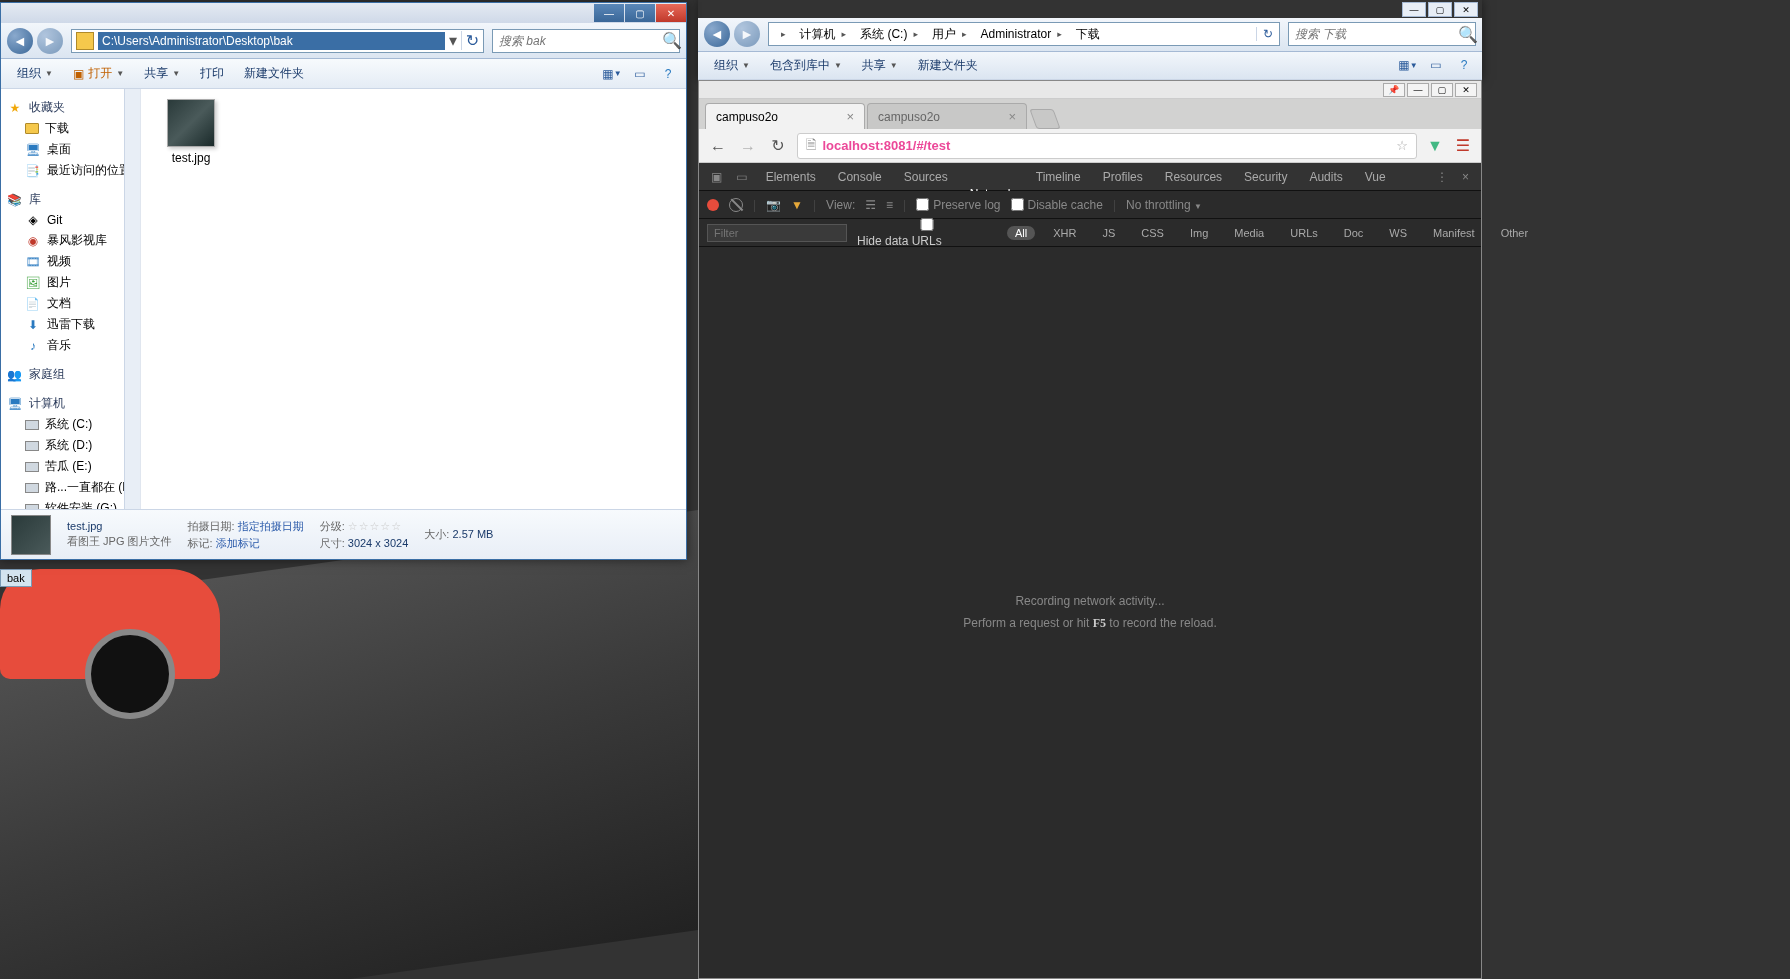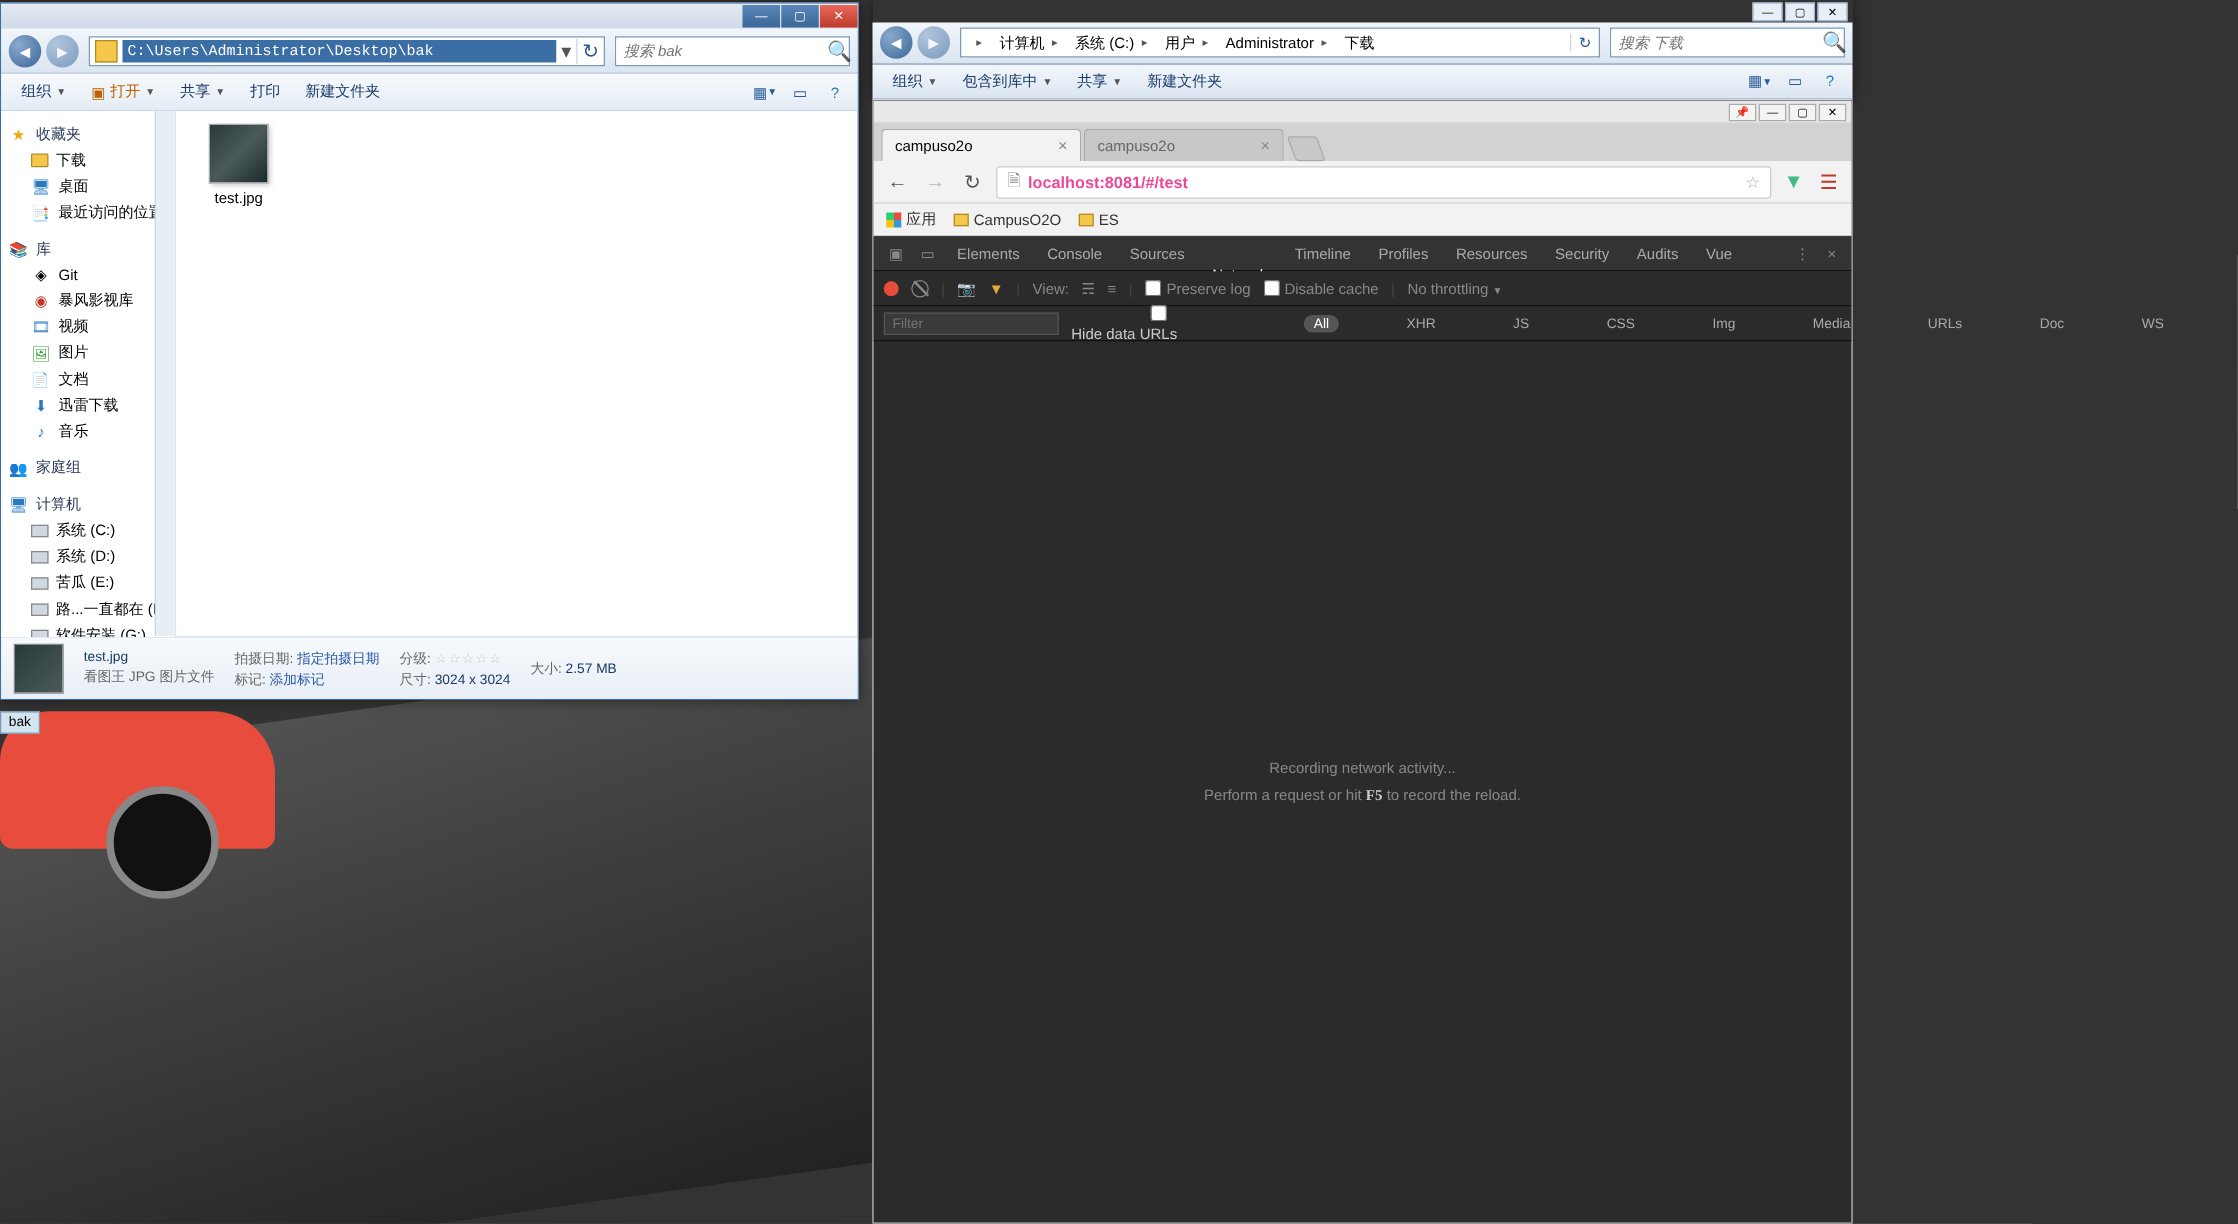--- a/index.html
+++ b/index.html
@@ -23,21 +23,21 @@
 .winbtn { width:30px; height:18px; margin-left:1px; display:flex; align-items:center; justify-content:center; font-size:10px; color:#fff; cursor:pointer; }
 .winbtn.min { background:linear-gradient(#5a87b8,#3a6798); }
 .winbtn.max { background:linear-gradient(#5a87b8,#3a6798); }
 .winbtn.close { background:linear-gradient(#e86a5a,#c0392b); }
 .winbtn span { pointer-events:none; }
 
 .navbar { height:36px; background:linear-gradient(180deg,#f2f6fb,#dbe5f1); display:flex; align-items:center; padding:0 6px; gap:4px; border-bottom:1px solid #a5b9d4; }
 .navbtn { width:26px; height:26px; border-radius:50%; background:radial-gradient(circle at 30% 30%,#8aa9cd,#3a6798); display:flex; align-items:center; justify-content:center; color:#fff; font-size:14px; cursor:pointer; }
 .addrbar { flex:1; display:flex; align-items:center; background:#fff; border:1px solid #7a9ab5; height:24px; margin:0 4px; position:relative; }
 .addrbar .foldicon { width:18px; height:18px; background:#f5c84c; border:1px solid #b08a2a; margin:0 4px; }
-.addrbar input { flex:1; border:none; outline:none; font-size:12px; padding:2px 4px; background:#3a6ea5; color:#fff;font-family:Liberation Mono, monospace; }
+.addrbar input { flex:1; border:none; outline:none; font-size:12px; padding:2px 4px; background:#3a6ea5; color:#fff; }
 .addrbar .drop { width:16px; text-align:center; color:#555; cursor:pointer; }
 .addrbar .refr { width:22px; text-align:center; color:#2a5a9a; cursor:pointer; border-left:1px solid #cbd6e6; }
 .searchbar { width:188px; display:flex; align-items:center; background:#fff; border:1px solid #7a9ab5; height:24px; }
 .searchbar input { flex:1; border:none; outline:none; font-size:12px; font-style:italic; color:#888; padding:2px 6px; }
 .searchbar .sicon { width:22px; text-align:center; color:#2a5a9a; cursor:pointer; }
 
 .toolbar { height:30px; background:linear-gradient(180deg,#f7fafd,#e4ecf5); display:flex; align-items:center; padding:0 8px; gap:4px; border-bottom:1px solid #cbd6e6; font-size:12px; }
 .tbtn { padding:2px 8px; cursor:pointer; display:flex; align-items:center; gap:4px; color:#1a3a6a; }
 .tbtn .dd { font-size:8px; color:#555; }
 .tool-spacer { flex:1; }
@@ -108,21 +108,21 @@
 .dt-bar .rec { width:12px; height:12px; background:#e74c3c; border-radius:50%; cursor:pointer; }
 .dt-bar .clr { width:14px; height:14px; border:1.5px solid #888; border-radius:50%; position:relative; cursor:pointer; }
 .dt-bar .clr::after { content:""; position:absolute; left:50%; top:-2px; bottom:-2px; width:1.5px; background:#888; transform:rotate(-45deg);}
 .dt-bar .cam { color:#888; cursor:pointer; }
 .dt-bar .flt { color:#e5a83a; cursor:pointer; }
 .dt-bar .lbl { color:#888; }
 .dt-bar .chk { display:flex; align-items:center; gap:4px; color:#888; cursor:pointer; }
 .dt-bar .chk input { accent-color:#888; }
 .dt-filter { height:28px; background:#2b2b2b; border-bottom:1px solid #111; display:flex; align-items:center; padding:0 8px; gap:10px; }
 .dt-filter input { width:140px; background:#3a3a3a; border:1px solid #555; color:#ccc; padding:2px 6px; font-size:11px; }
-.pill { padding:1px 8px; border-radius:8px; cursor:pointer; color:#aaa; font-size:11px;margin-left:36px; }
+.pill { padding:1px 8px; border-radius:8px; cursor:pointer; color:#aaa; font-size:11px; }
 .pill.on { background:#555; color:#fff; }
 .timeline { height:24px; border-bottom:1px solid #111; display:flex; align-items:center; }
 .timeline .tick { flex:1; text-align:center; color:#888; font-size:11px; }
 .dt-msg { flex:1; display:flex; flex-direction:column; align-items:center; justify-content:center; color:#888; gap:8px; }
 .dt-msg .hint b { color:#ccc;font-family:Liberation Serif, serif; }
 
 
 .win.right { height:80px; }
 .win.right .navbar, .win.right .toolbar { background:linear-gradient(180deg,#f2f6fb,#dbe5f1); }
 .right-winbtns { position:absolute; right:4px; top:2px; display:flex; gap:2px; }
@@ -395,34 +395,20 @@
     <div class="nvbtn" style="opacity:.4">→</div>
     <div class="nvbtn">↻</div>
     <div class="urlbox">
       <span style="color:#888">🗎</span>
       <span class="host">localhost:8081/#/test</span>
       <span style="flex:1"></span>
       <span style="color:#aaa">☆</span>
     </div>
     <div class="ricon" style="color:#42b883">▼</div>
     <div class="ricon" style="color:#c0392b">☰</div>
-  </div>
-  <div class="bmrow">
-    <div class="bm">
-        <span class="apps"></span>
-        <span>应用</span>
-      </div>
-    <div class="bm">
-        <span class="bico"></span>
-        <span>CampusO2O</span>
-      </div>
-    <div class="bm">
-        <span class="bico"></span>
-        <span>ES</span>
-      </div>
   </div>
 
 
   <div class="devtools">
     <div class="dt-tabs">
       <span class="dicon">▣</span>
       <span class="dicon">▭</span>
       <span class="dt-tab">Elements</span>
       <span class="dt-tab">Console</span>
       <span class="dt-tab">Sources</span>

